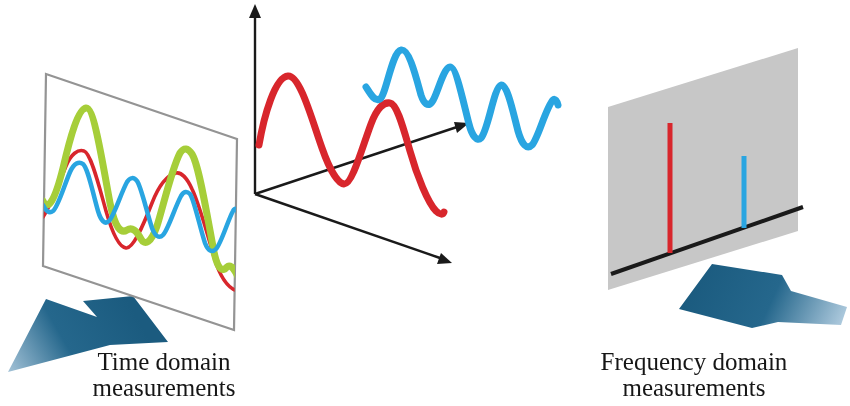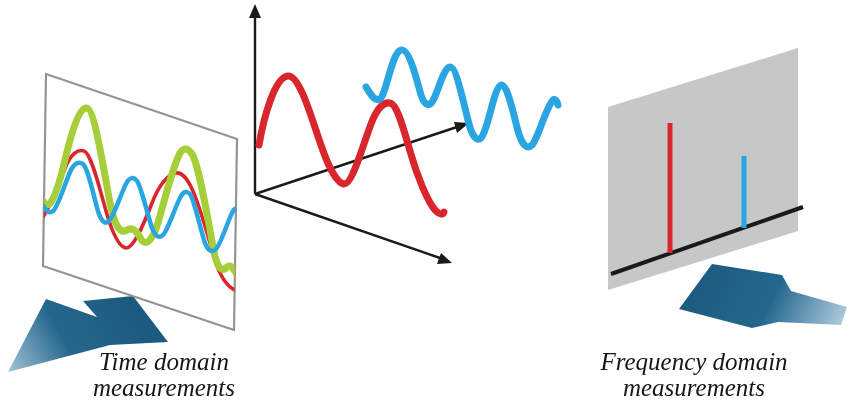--- a/index.html
+++ b/index.html
@@ -21,21 +21,21 @@
   .wave-thin{stroke-width:3.6;}
   .spike{stroke-width:5;fill:none;}
   .label{
     position:absolute;
     text-align:center;
     font-size:25px;
     line-height:26px;
     color:#161616;
     letter-spacing:0px;
   }
-  .label div{white-space:nowrap;font-style:italic;}
+  .label div{white-space:nowrap;}
   #label-time{left:14px;top:349px;width:300px;}
   #label-freq{left:534px;top:349px;width:320px;}
 </style>
 </head>
 <body>
 
 <div id="stage">
 
   <svg id="diagram-svg" width="850" height="406" viewBox="0 0 850 406">
     <defs>

